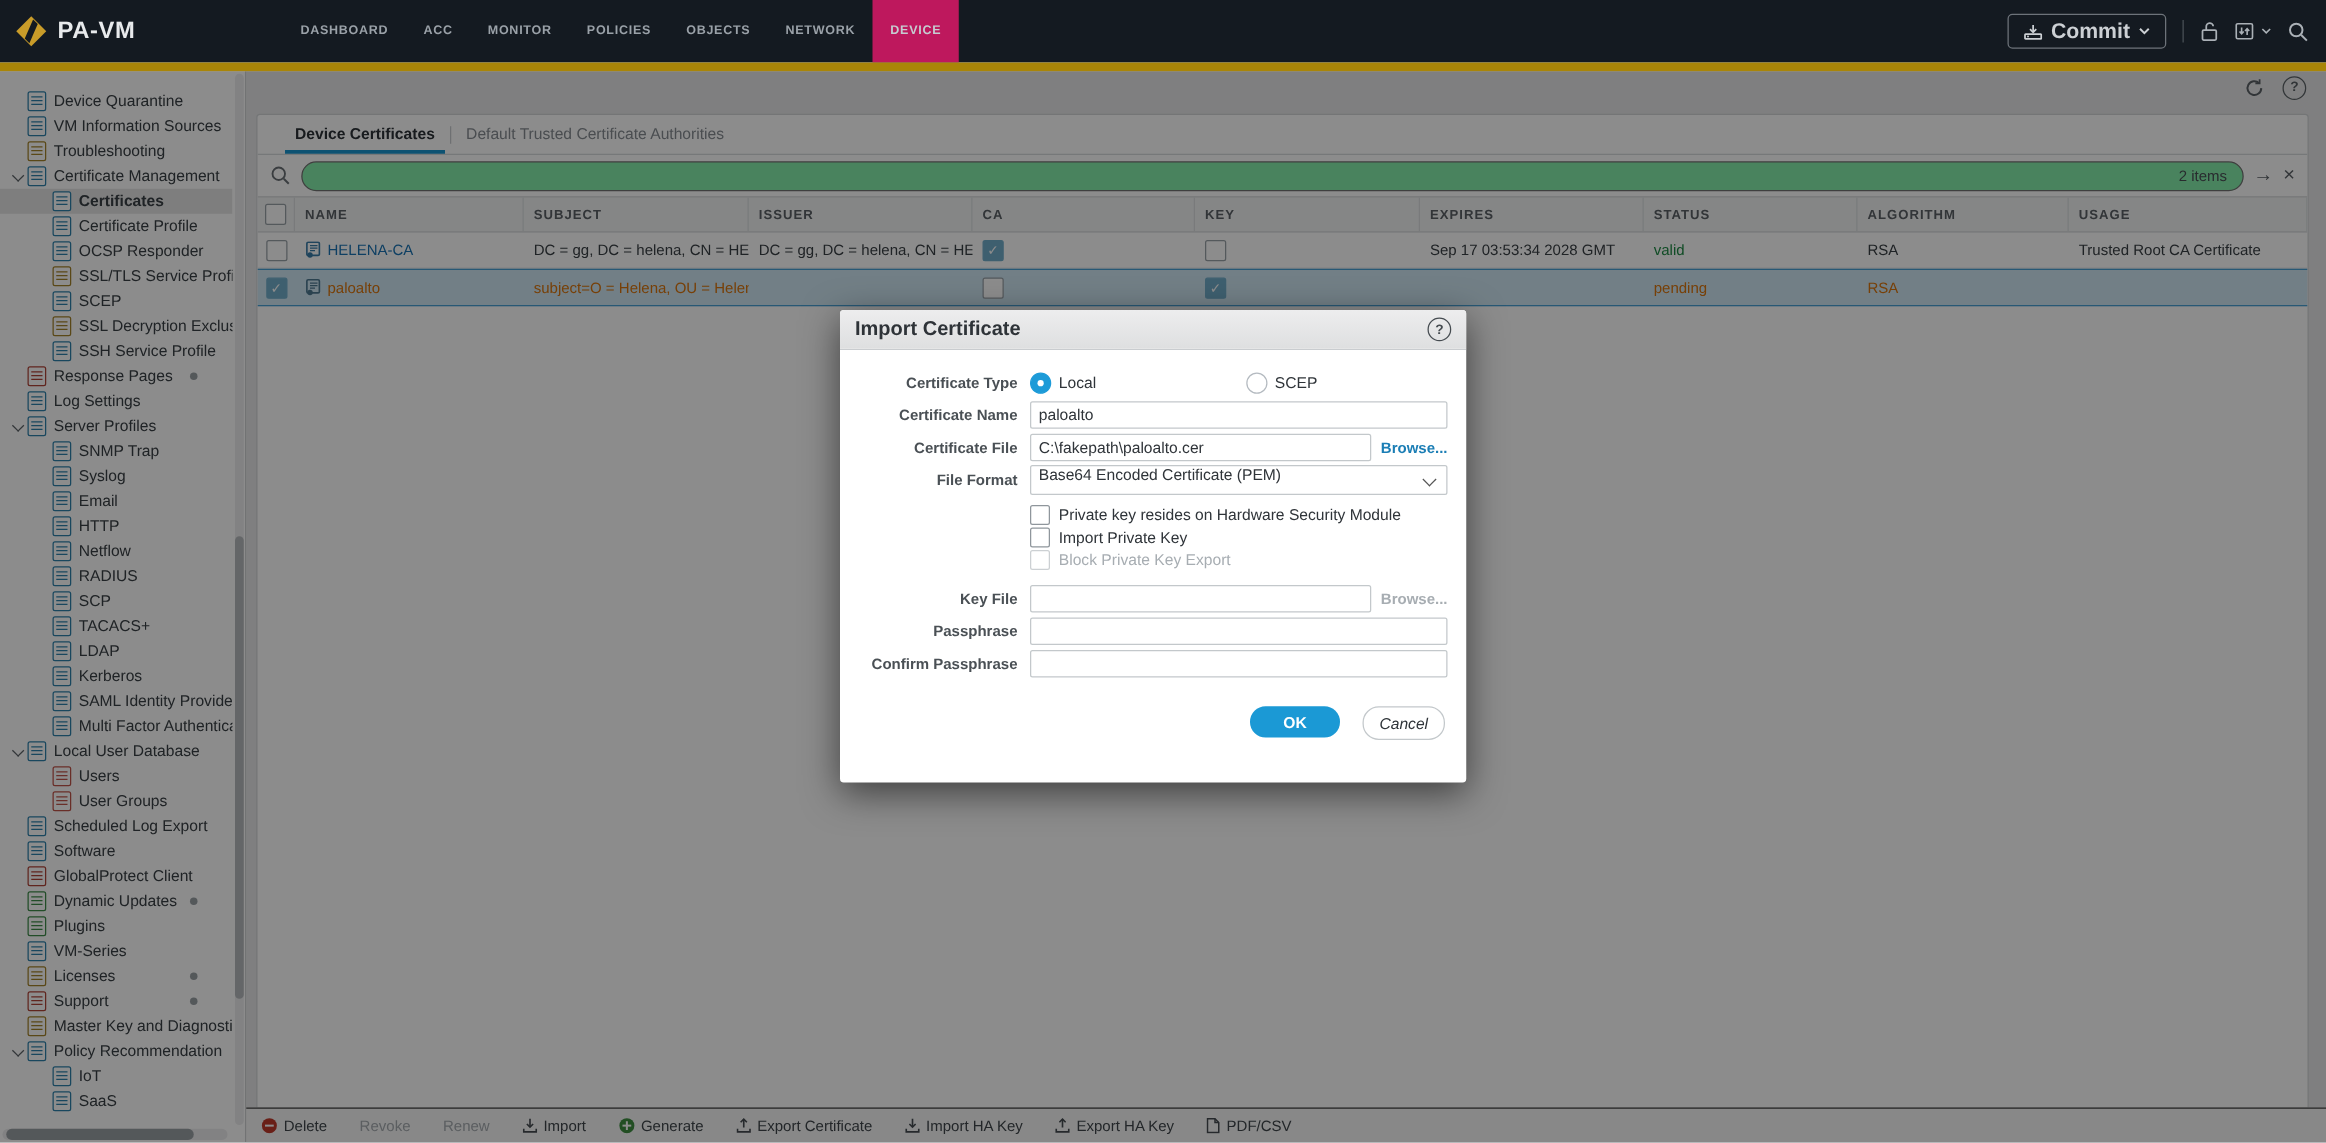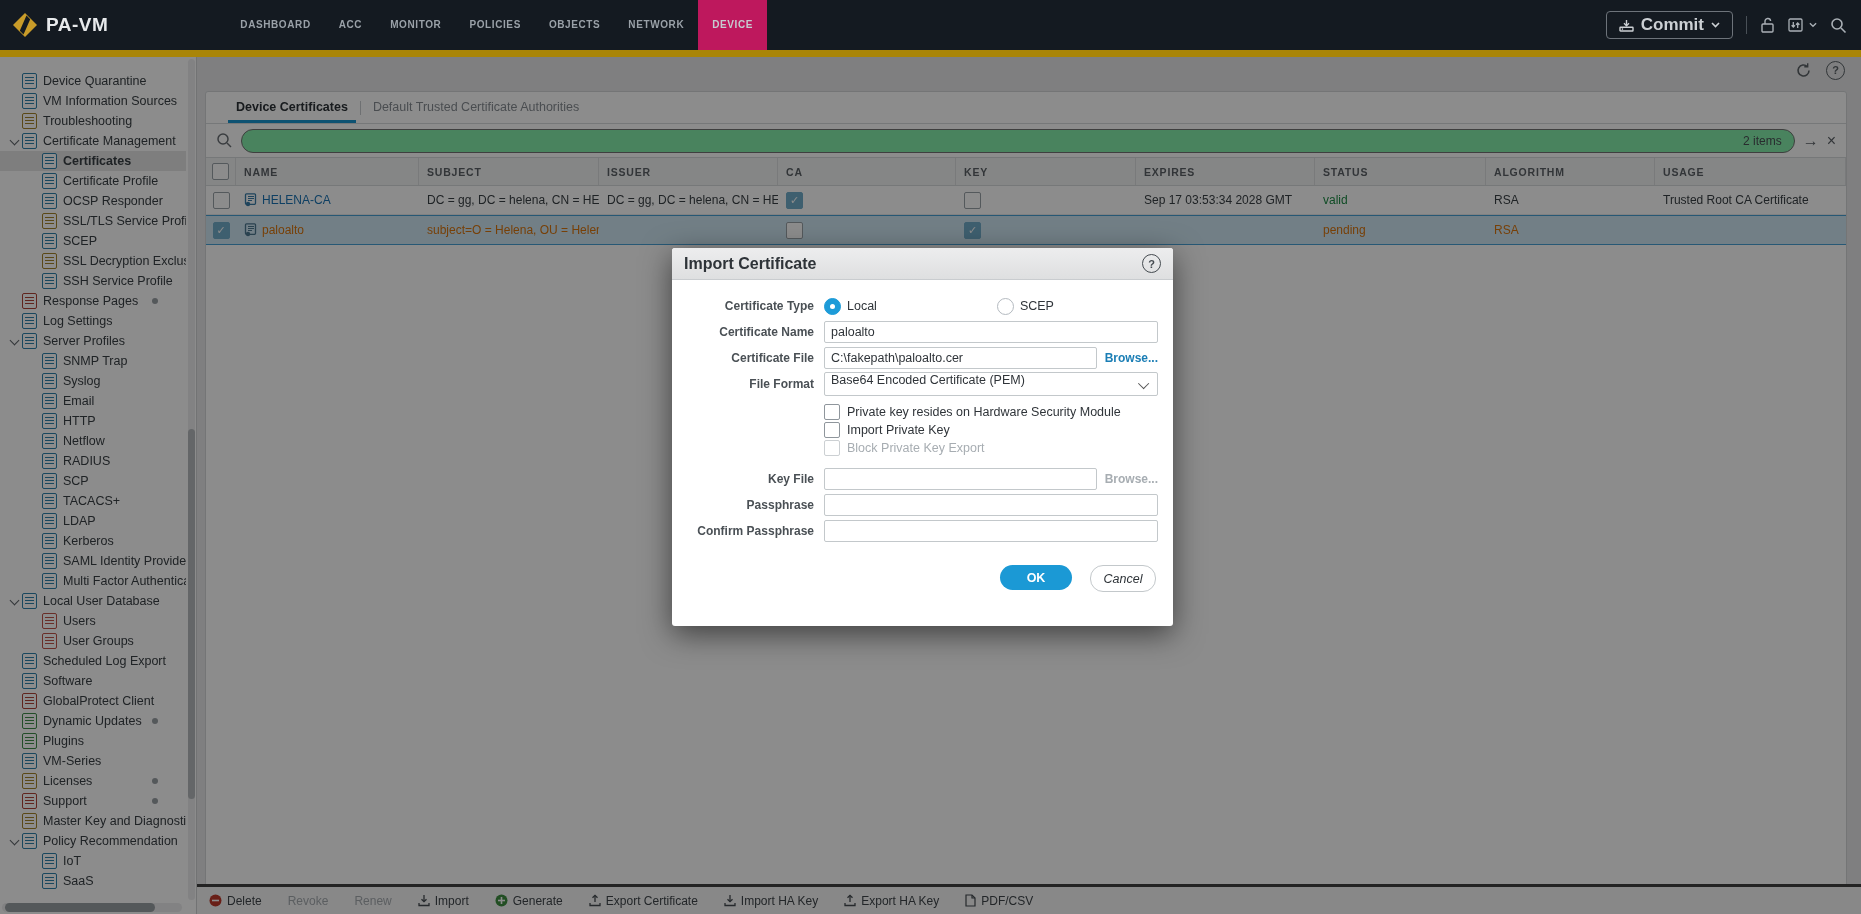--- a/index.html
+++ b/index.html
@@ -77,21 +77,21 @@
   .td.cbc{justify-content:center;padding-left:0;}
   .cbx{width:15px;height:15px;border:1px solid #9aa2a8;border-radius:2px;background:#fff;display:flex;
        align-items:center;justify-content:center;font-size:11px;color:#fff;cursor:pointer;flex:0 0 15px;}
   .cbx.checked{background:#72aecb;border-color:#72aecb;}
   .link{color:#1b74b4;cursor:pointer;}
   .oranget{color:#d9750e;}
   .greent{color:#1e8b45;text-align:right;}
   .certic{margin-right:5px;display:inline-flex;}
   
   .bottombar{position:absolute;left:0;right:0;bottom:0;height:27px;background:#f7f8f8;
-             border-top:3px solid #404040;display:flex;align-items:center;gap:26px;padding-left:12px;}
+             border-top:1px solid #404040;display:flex;align-items:center;gap:26px;padding-left:12px;}
   .fbtn{display:flex;align-items:center;gap:5px;font-size:12px;color:#40464b;cursor:pointer;}
   .fbtn.disabled{color:#a6abb0;cursor:default;}
   .fic{display:inline-flex;align-items:center;}
   
   .overlay{position:absolute;left:0;top:57px;right:0;bottom:0;background:rgba(0,0,0,.45);z-index:40;}
   .dialog{position:absolute;left:672px;top:248px;width:501px;height:378px;background:#fff;
           border-radius:3px;box-shadow:0 8px 30px rgba(0,0,0,.55);z-index:60;}
   .dlg-title{height:31px;background:linear-gradient(#ededee,#dedfe0);border-bottom:1px solid #c9cccf;
              border-radius:3px 3px 0 0;display:flex;align-items:center;padding:0 12px;}
   .dlg-title .t{font-size:16px;font-weight:700;color:#2e3338;}

